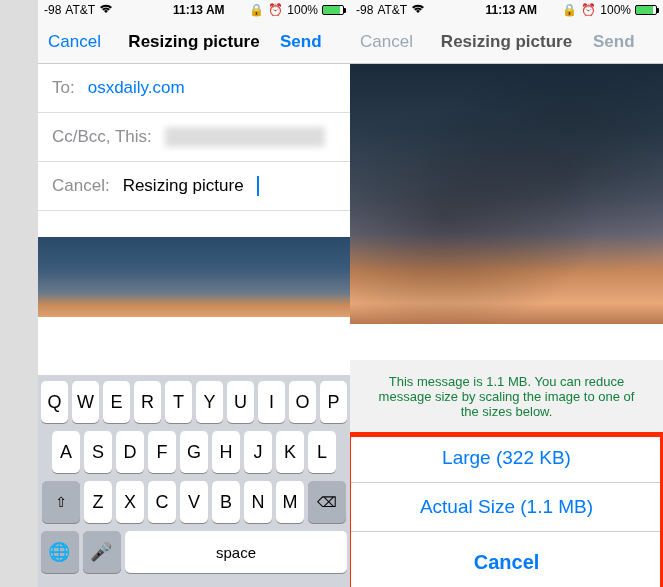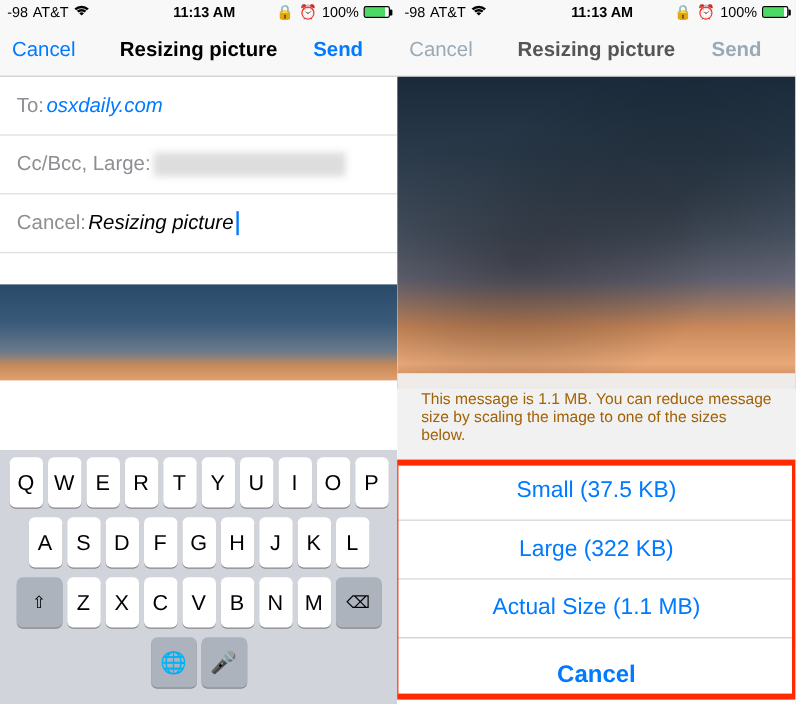--- a/index.html
+++ b/index.html
@@ -1,39 +1,39 @@
 <!DOCTYPE html>
 <html><head>
 <meta charset="utf-8">
 <style>
 * { margin: 0; padding: 0; box-sizing: border-box; }
 body { font-family: -apple-system, "Helvetica Neue", Helvetica, Arial, sans-serif; background: #ddd; width: 663px; height: 587px; overflow: hidden; }
-.screens { display: flex; width: 663px; height: 480px; }
+.screens { display: flex; width: 663px; height: 480px; padding-left: 38px; }
 .screen { width: 331px; height: 587px; background: #fff; position: relative; overflow: hidden; }
 .screen.right { width: 332px; }
 
 
 .status-bar { height: 20px; background: #f8f8f8; display: flex; justify-content: space-between; align-items: center; padding: 0 6px; font-size: 12px; font-weight: 500; }
 .status-left, .status-right { display: flex; align-items: center; gap: 4px; }
 .status-center { font-weight: 600; margin-left: 35px; }
 .battery-pill { display: inline-block; width: 22px; height: 10px; border: 1px solid #000; border-radius: 2px; position: relative; background: linear-gradient(to right, #4CD964 85%, #fff 85%); }
 .battery-pill::after { content:""; position:absolute; right:-3px; top:2px; width:2px; height:5px; background:#000; border-radius:0 1px 1px 0; }
 
 
 .nav-bar { height: 44px; background: #f8f8f8; border-bottom: 1px solid #ccc; display: flex; align-items: center; justify-content: space-between; padding: 0 10px; }
 .nav-left, .nav-right { color: #007AFF; font-size: 17px; min-width: 60px; }
 .nav-right { font-weight: 600; }
 .nav-title { font-weight: 600; font-size: 17px; text-align: center; flex: 1; }
 .dimmed .nav-left, .dimmed .nav-right { color: #9aa9b6; }
 .dimmed .nav-title { color: #555; }
 
 
-.field { border-bottom: 1px solid #ddd; padding: 14px 14px; font-size: 17px; display: flex; align-items: center; gap: 2px; }
+.field { border-bottom: 1px solid #ddd; padding: 14px 14px; font-size: 17px; display: flex; align-items: center; gap: 13px; }
 .field .label { color: #8e8e93; }
-.field .value { color: #000; font-style: italic; }
+.field .value { color: #000; }
 .field .value.link { color: #007AFF; }
 .cursor { display:inline-block; width:2px; height:20px; background:#007AFF; vertical-align:middle; }
 .blur-box { display:inline-block; width:160px; height:20px; background:#ddd; filter: blur(3px); }
 
 .body-area { padding: 12px 0 0 0; }
 .photo { margin: 14px 0 0 0; height: 80px; background: linear-gradient(to bottom, #2a4a6a 0%, #3a5a7a 40%, #6a7a8a 70%, #c98a5a 85%, #e0a070 100%); }
 
 
 .keyboard { position: absolute; bottom: 0; left: 0; right: 0; background: #d1d5db; padding: 6px 3px; }
 .kb-row { display: flex; justify-content: center; gap: 4px; margin-bottom: 8px; }
@@ -46,21 +46,21 @@
 .key.ret { width: 72px; font-size: 15px; }
 .key.num { width: 38px; font-size:14px; }
 .key.globe { width: 38px; }
 .kb-row.bottom .key { background:#acb3bd; }
 .kb-row.bottom .key.space { background:#fff; }
 .photo-bg { position: absolute; top: 64px; left: 0; right: 0; height: 260px; background: linear-gradient(to bottom, #1a2a3a 0%, #2a3a4a 25%, #4a5565 50%, #6a6a7a 65%, #c9885a 80%, #e8a878 92%, #b87850 100%); }
 .photo-bg::before { content:""; position:absolute; inset:0; background: radial-gradient(ellipse at 30% 60%, rgba(0,0,0,0.35), transparent 50%), radial-gradient(ellipse at 70% 40%, rgba(0,0,0,0.25), transparent 50%); }
 
 
 .action-sheet { position:absolute; bottom:0; left:0; right:0; }
-.sheet-message { background: rgba(240,240,240,0.95); padding: 14px 20px; text-align:left; font-size: 13px; color: #a16207; border-bottom: 1px solid #ccc; margin-top: 18px; }
+.sheet-message { background: rgba(240,240,240,0.95); padding: 14px 20px; text-align:center; font-size: 13px; color: #15803d; border-bottom: 1px solid #ccc; margin-top: 18px; }
 .sheet-options { position: relative; }
 .sheet-option { height: 49px; background: rgba(255,255,255,0.9); border-bottom: 1px solid #ccc; display:flex; align-items:center; justify-content:center; font-size: 19px; color: #007AFF; }
 .sheet-cancel { height: 49px; background: #fff; display:flex; align-items:center; justify-content:center; font-size: 20px; font-weight:600; color:#007AFF; margin-top: 6px; }
 .red-highlight { position:absolute; border: 5px solid #ff2a00; pointer-events:none; }
 </style>
 </head>
 <body>
 
 <div class="screens">
 
@@ -88,21 +88,21 @@
       <div class="nav-left">Cancel</div>
       <div class="nav-title">Resizing picture</div>
       <div class="nav-right">Send</div>
     </div>
 
     <div class="field">
       <span class="label">To:</span>
       <span class="value link">osxdaily.com</span>
     </div>
     <div class="field">
-      <span class="label">Cc/Bcc, Large:</span>
+      <span class="label">Cc/Bcc, This:</span>
       <span class="blur-box"></span>
     </div>
     <div class="field">
       <span class="label">Cancel:</span>
       <span class="value">Resizing picture</span>
         <span class="cursor"></span>
     </div>
 
     <div class="body-area">
       <div class="photo"></div>
@@ -139,20 +139,21 @@
         <div class="key letter">C</div>
         <div class="key letter">V</div>
         <div class="key letter">B</div>
         <div class="key letter">N</div>
         <div class="key letter">M</div>
         <div class="key mod del">⌫</div>
       </div>
       <div class="kb-row bottom">
         <div class="key globe">🌐</div>
         <div class="key globe">🎤</div>
+        <div class="key space">space</div>
       </div>
     </div>
   </div>
 
   <div class="screen right dimmed">
     <div class="status-bar">
       <div class="status-left">
         <span>-98</span>
         <span>AT&amp;T</span>
         <span>
@@ -174,21 +175,20 @@
       <div class="nav-left">Cancel</div>
       <div class="nav-title">Resizing picture</div>
       <div class="nav-right">Send</div>
     </div>
 
     <div class="photo-bg"></div>
 
     <div class="action-sheet">
       <div class="sheet-message">This message is 1.1 MB. You can reduce message size by scaling the image to one of the sizes below.</div>
       <div class="sheet-options">
-        <div class="sheet-option">Small (37.5 KB)</div>
         <div class="sheet-option">Large (322 KB)</div>
         <div class="sheet-option">Actual Size (1.1 MB)</div>
         <div class="red-highlight" style="top:-2px; left:-4px; right:-2px; height:200px;"></div>
       </div>
       <div class="sheet-cancel">Cancel</div>
     </div>
   </div>
 
 </div>
 

